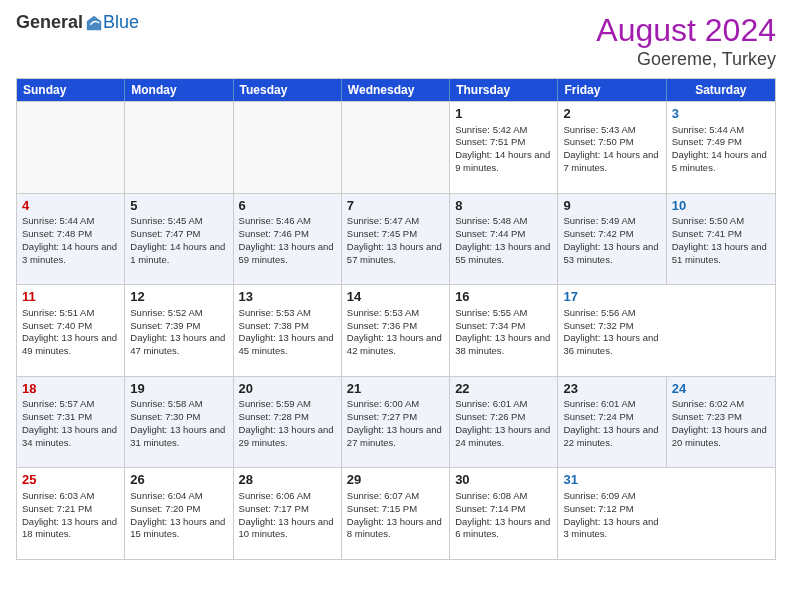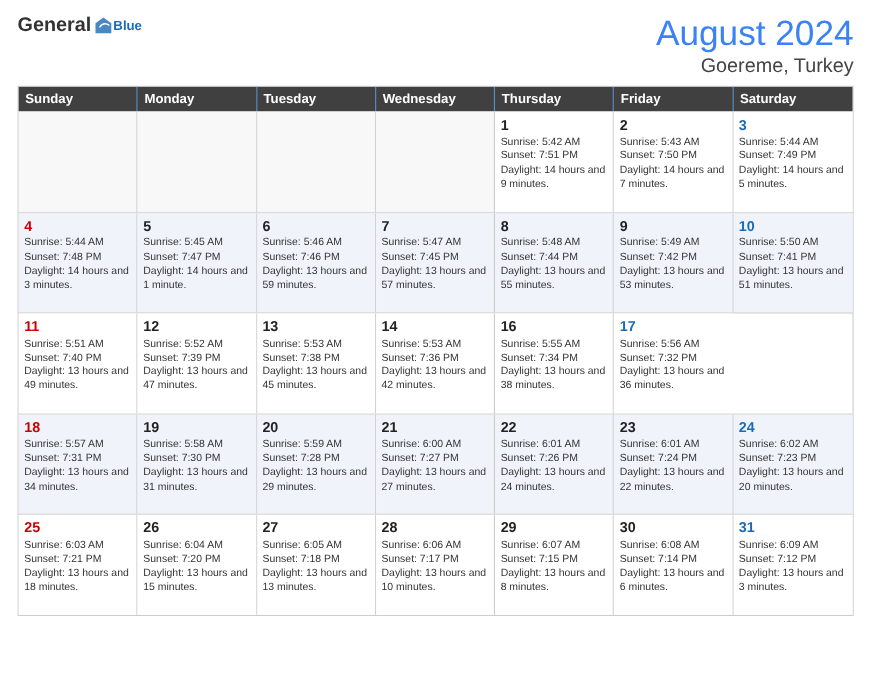--- a/index.html
+++ b/index.html
@@ -31,61 +31,61 @@
     .logo-text {
       display: flex;
       align-items: center;
     }
     .logo-general {
       font-size: 18px;
       font-weight: bold;
       color: #333;
     }
     .logo-blue {
-      font-size: 12px;
-      font-weight: bold;
+      font-size: 18px;
+      font-weight: normal;
       color: #1a6bb5;
     }
     .logo-icon {
       width: 18px;
       height: 18px;
       margin-left: 2px;
     }
     .title-section {
       text-align: right;
     }
     .month-title {
       font-size: 32px;
       font-weight: normal;
-      color: #3b82f6;
+      color: #a21caf;
     }
     .location {
       font-size: 18px;
       color: #444;
     }
     .calendar {
       flex: 1;
       display: flex;
       flex-direction: column;
       border: 1px solid #ccc;
     }
     .cal-header {
       display: grid;
       grid-template-columns: repeat(7, 1fr);
-      background: #404040;
+      background: #1d4ed8;
     }
     .cal-header-cell {
       color: #fff;
       font-size: 12px;
       font-weight: bold;
       padding: 4px 6px;
       border-right: 1px solid #5590cc;
       text-align: left;
     }
-    .cal-header-cell:last-child { border-right: none; }
+    .cal-header-cell:last-child { border-right: none; text-align: center; }
     .cal-body {
       flex: 1;
       display: grid;
       grid-template-rows: repeat(5, 1fr);
     }
     .cal-week {
       display: grid;
       grid-template-columns: repeat(7, 1fr);
       border-top: 1px solid #ccc;
     }
@@ -299,26 +299,20 @@
         <span>Sunset: 7:21 PM</span><br>
         <span>Daylight: 13 hours and 18 minutes.</span>
       </div>
           <div class="cal-cell">
         <span class="day-num">26</span>
         <span>Sunrise: 6:04 AM</span><br>
         <span>Sunset: 7:20 PM</span><br>
         <span>Daylight: 13 hours and 15 minutes.</span>
       </div>
           <div class="cal-cell">
-        <span class="day-num">27</span>
-        <span>Sunrise: 6:05 AM</span><br>
-        <span>Sunset: 7:18 PM</span><br>
-        <span>Daylight: 13 hours and 13 minutes.</span>
-      </div>
-          <div class="cal-cell">
         <span class="day-num">28</span>
         <span>Sunrise: 6:06 AM</span><br>
         <span>Sunset: 7:17 PM</span><br>
         <span>Daylight: 13 hours and 10 minutes.</span>
       </div>
           <div class="cal-cell">
         <span class="day-num">29</span>
         <span>Sunrise: 6:07 AM</span><br>
         <span>Sunset: 7:15 PM</span><br>
         <span>Daylight: 13 hours and 8 minutes.</span>

